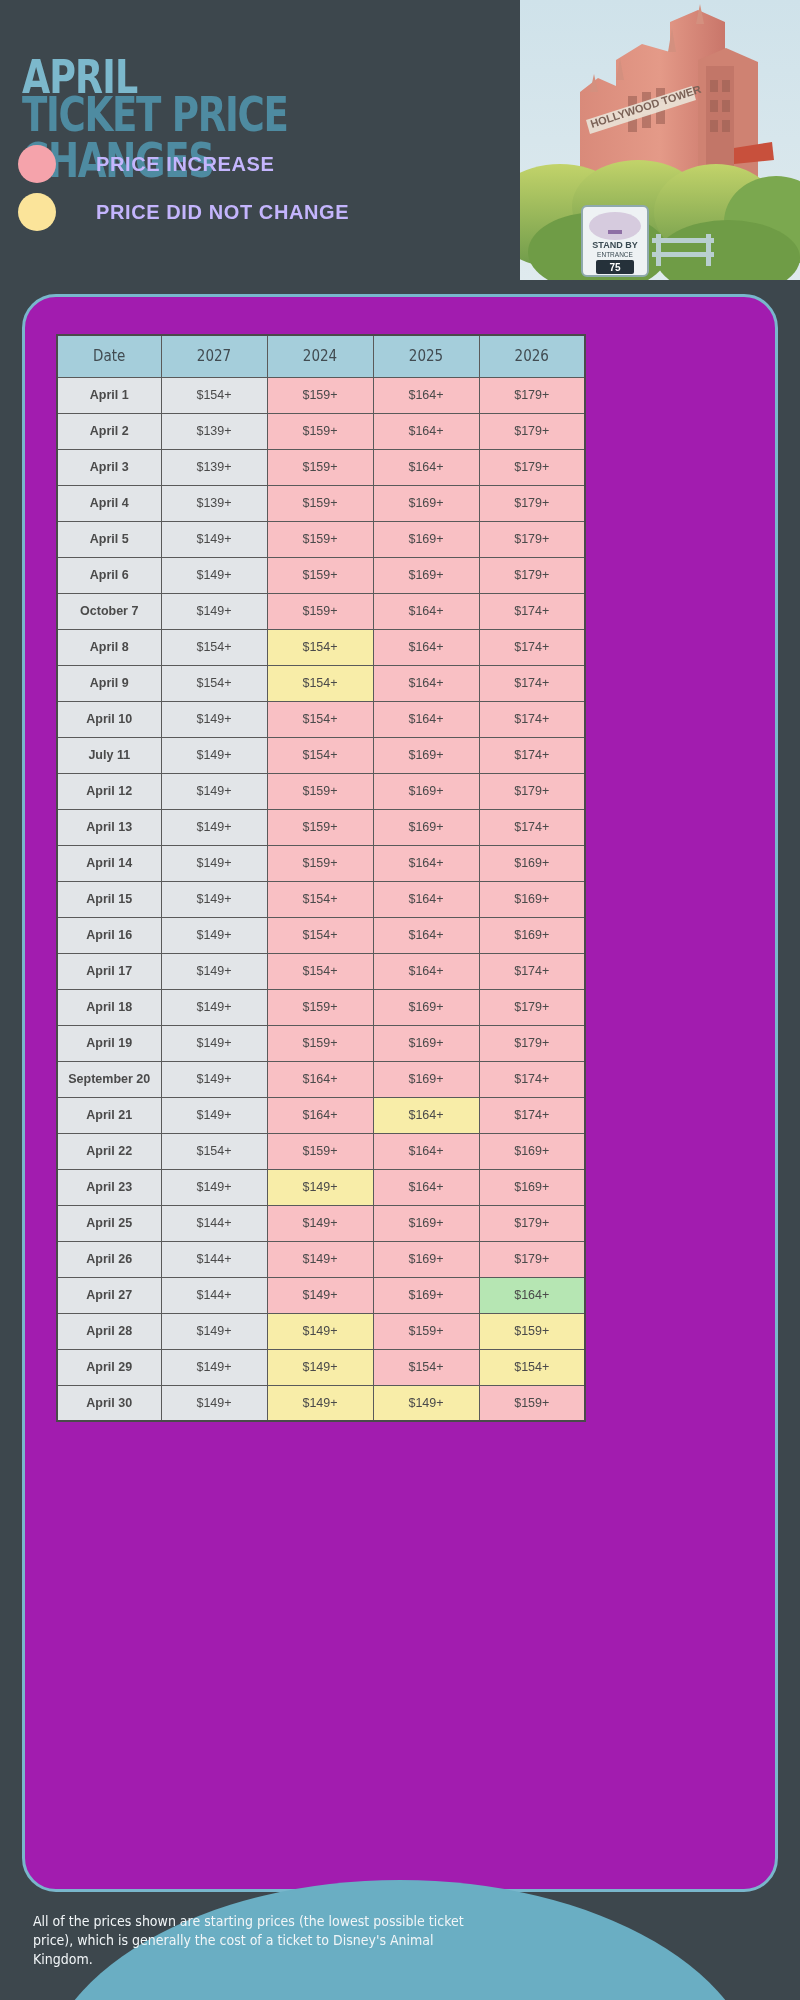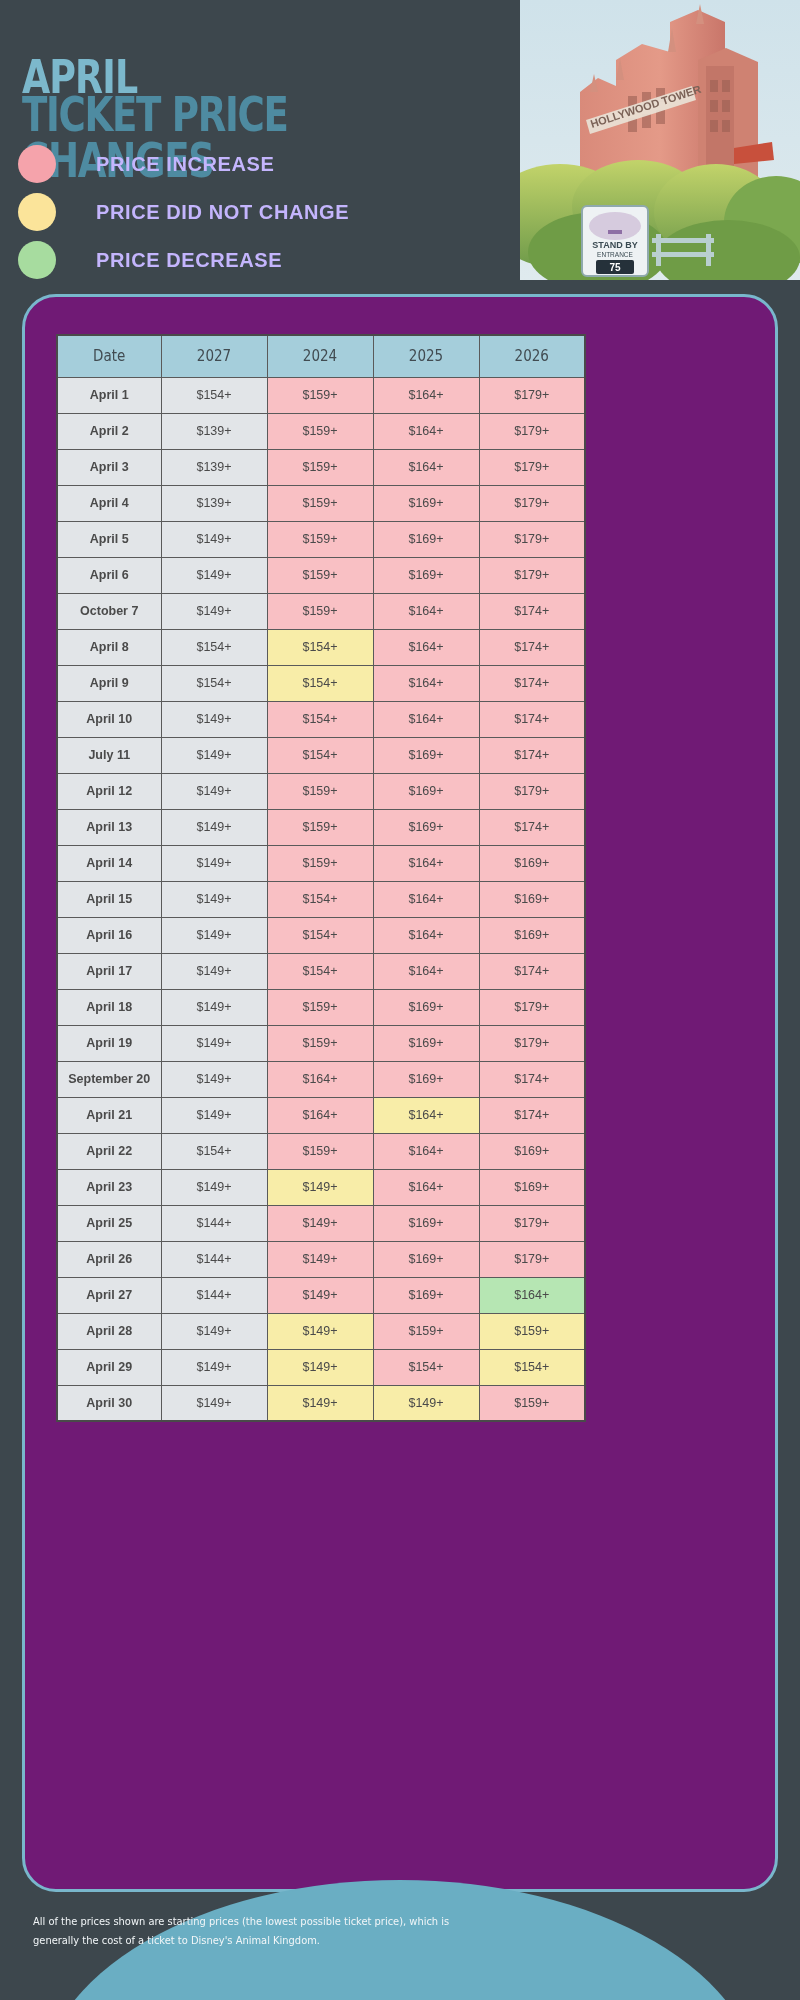--- a/index.html
+++ b/index.html
@@ -90,21 +90,21 @@
 
   
   .card {
     position: absolute;
     left: 22px;
     top: 294px;
     width: 756px;
     height: 1598px;
     border: 3px solid #79b7cc;
     border-radius: 34px;
-    background: #701a75;
+    background: #a21caf;
   }
   .watermark {
     position: absolute;
     left: 120px;
     top: 300px;
     width: 420px;
     height: 420px;
     border-radius: 50%;
     background: rgba(255,255,255,0.045);
     pointer-events: none;
@@ -150,21 +150,21 @@
   td.v-down { background: #b6e6b3; }
 
   
   .footer-note {
     position: absolute;
     left: 33px;
     top: 1912px;
     width: 460px;
     color: #f2f6f8;
     font-family: "DejaVu Sans Condensed", "Liberation Sans Narrow", "Liberation Sans", sans-serif;
-    font-size: 11px;
+    font-size: 14px;
     line-height: 19px;
     z-index: 4;
   }
   .bottom-blob {
     position: absolute;
     left: 40px;
     bottom: -300px;
     width: 720px;
     height: 420px;
     background: #6aaec3;
@@ -185,24 +185,20 @@
     </div>
 
     <div class="legend">
       <div class="legend-row">
         <div class="legend-dot" style="background:#f5a3ab"></div>
         <div class="legend-label">PRICE INCREASE</div>
       </div>
       <div class="legend-row">
         <div class="legend-dot" style="background:#fbe49a"></div>
         <div class="legend-label">PRICE DID NOT CHANGE</div>
-      </div>
-      <div class="legend-row">
-        <div class="legend-dot" style="background:#a7dc9f"></div>
-        <div class="legend-label">PRICE DECREASE</div>
       </div>
     </div>
 
     <div class="photo">
       <svg width="280" height="280" viewBox="0 0 280 280">
         <defs>
           <linearGradient id="sky" x1="0" y1="0" x2="0" y2="1">
             <stop offset="0%" stop-color="#cfe2ea"></stop>
             <stop offset="100%" stop-color="#dfeaee"></stop>
           </linearGradient>

